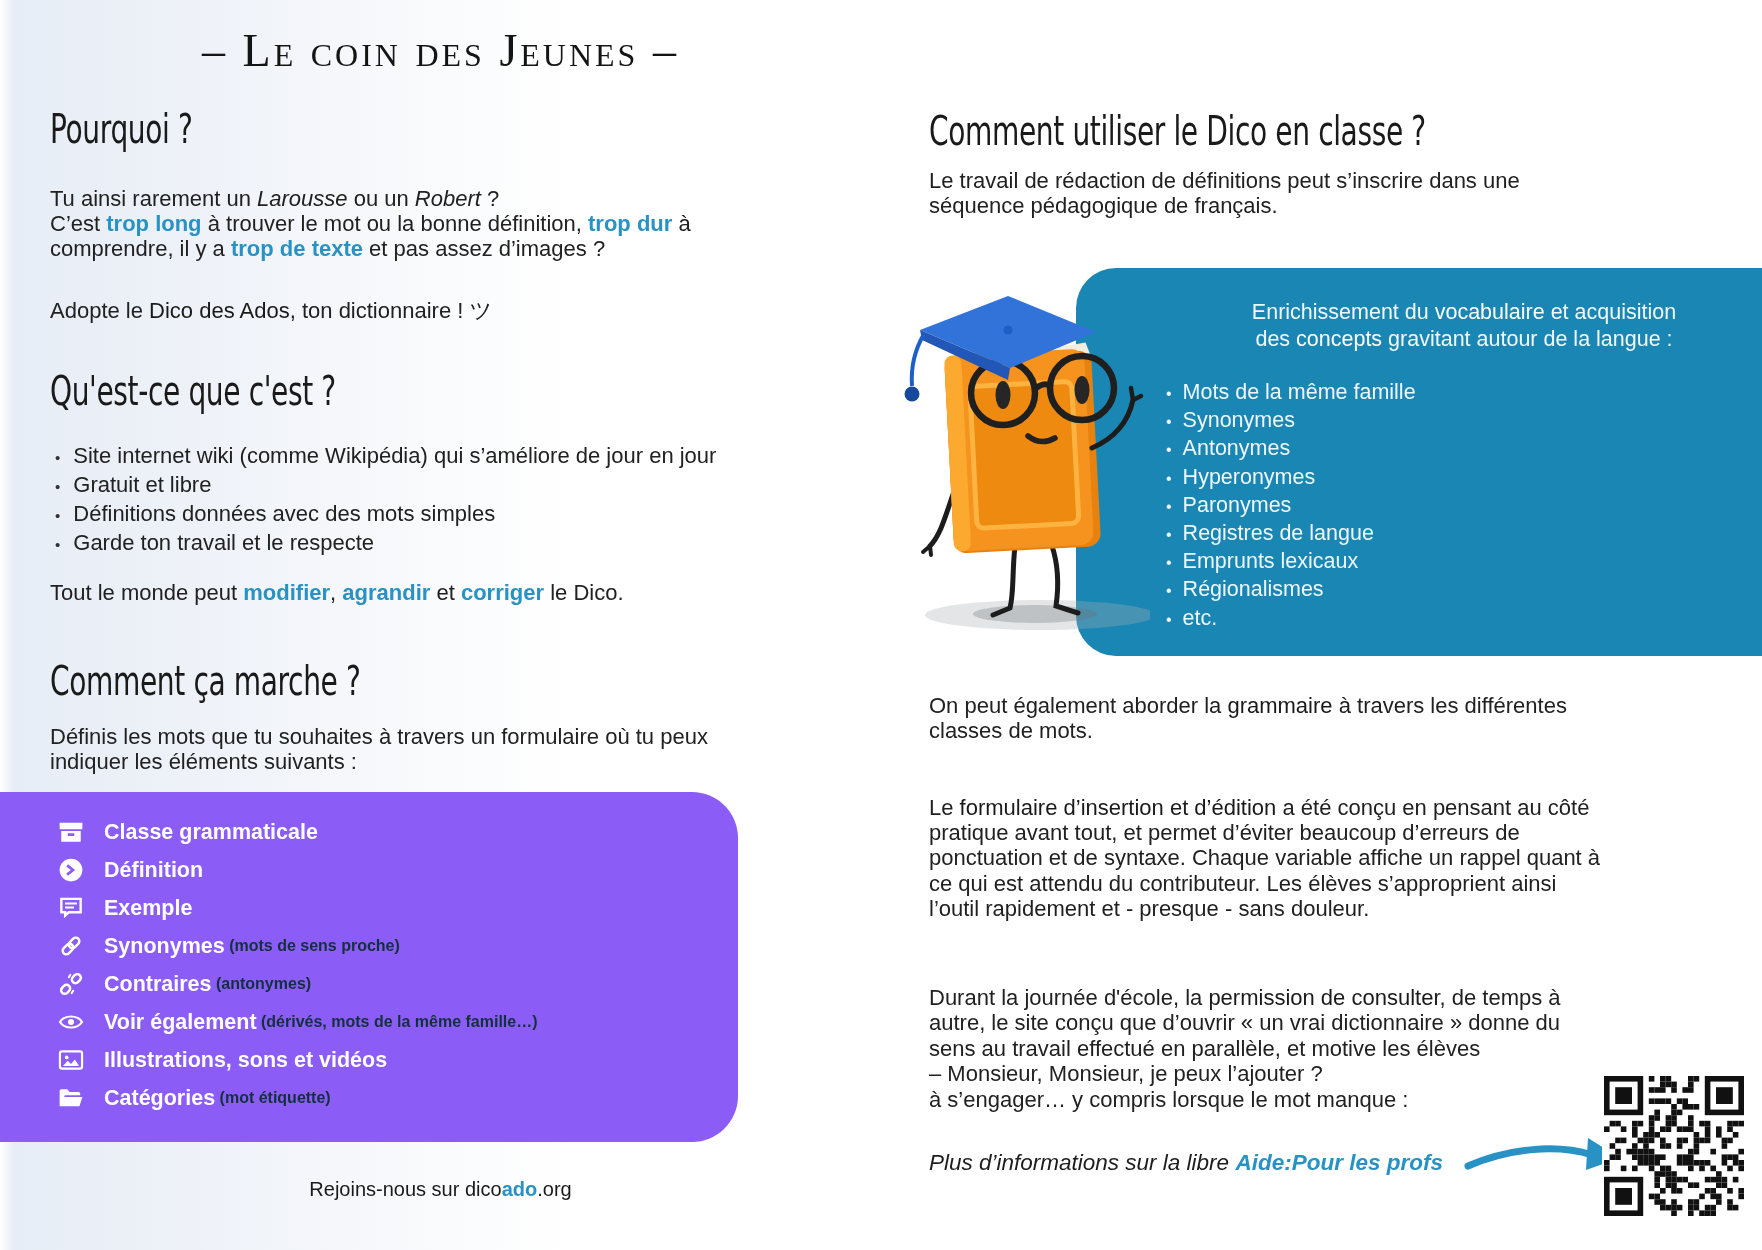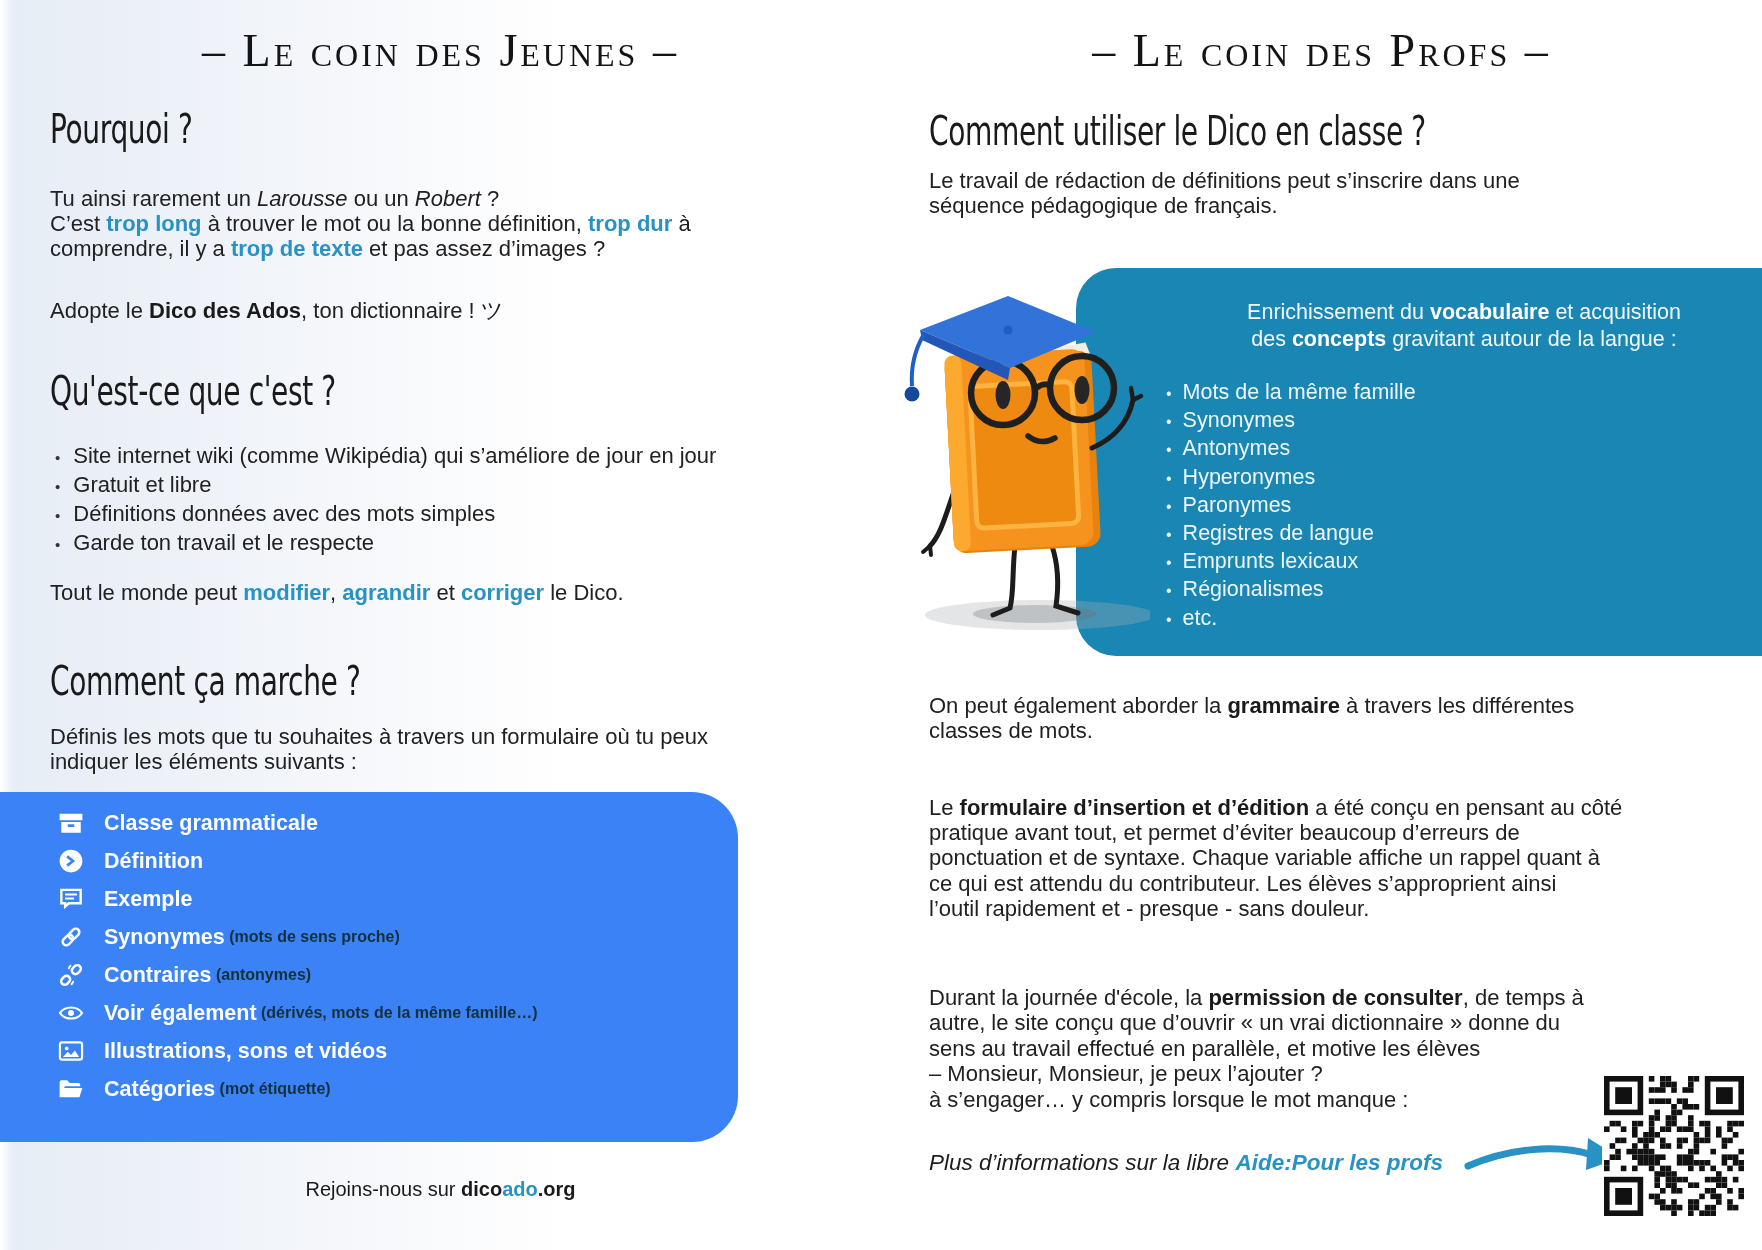--- a/index.html
+++ b/index.html
@@ -8,29 +8,29 @@
   .abs{position:absolute;}
   .grad{left:0;top:0;width:881px;height:1250px;
         background:linear-gradient(90deg,#ffffff 0px,#e7edf6 14px,#edf1f8 170px,#f9fafc 420px,#ffffff 570px);}
   .title{font-family:"Liberation Serif",serif;font-variant:small-caps;font-size:46px;
          letter-spacing:3px;color:#141414;text-align:center;white-space:nowrap;}
   .hand{font-family:"DejaVu Sans",sans-serif;font-size:36px;font-weight:400;color:#1a1a1a;
         transform:scaleX(.78) scaleY(1.12);transform-origin:left top;white-space:nowrap;letter-spacing:-.5px;}
   .body{font-size:22px;line-height:25px;color:#212121;}
   .ln{white-space:nowrap;}
   .a{color:#2792c3;font-weight:700;}
-  .b{font-weight:700;color:#1a1a1a;}
+  .b{font-weight:400;color:#1a1a1a;}
   .i{font-style:italic;}
   .ab{color:#2792c3;font-weight:700;}
   .ai{color:#2792c3;font-weight:700;font-style:italic;}
   
   .llist .bul{display:flex;align-items:baseline;line-height:27px;font-size:22px;color:#212121;white-space:nowrap;}
   .llist .bdot{font-size:15px;margin:0 13px 0 5px;color:#333;}
   
-  .lbox{background:#3b82f6;border-radius:0 46px 46px 0;box-sizing:border-box;padding-top:12px;}
+  .lbox{background:#8b5cf6;border-radius:0 46px 46px 0;box-sizing:border-box;padding-top:21px;}
   .brow{display:flex;align-items:center;height:38px;padding-left:58px;white-space:nowrap;}
   .bicon{width:26px;height:26px;flex:none;}
   .blabel{color:#ffffff;font-weight:700;font-size:21.5px;margin-left:20px;}
   .bnote{color:#13313c;font-size:16px;font-weight:700;white-space:pre;}
   
   .rbox{background:#1a86b4;border-radius:40px 0 0 40px;box-sizing:border-box;
         padding:31px 0 0 90px;color:#f2f9fc;font-size:21.5px;text-align:center;}
   .rbox .ln{line-height:27px;}
   .rbox .b{color:#ffffff;}
   .rbox .bul{display:flex;align-items:baseline;line-height:27.2px;color:#eef7fb;white-space:nowrap;}
@@ -185,21 +185,20 @@
         <svg class="bicon" viewBox="0 0 24 24">
           <use href="#ic-folder"></use>
         </svg>
         <span class="blabel">Catégories</span>
         <span class="bnote"> (mot étiquette)</span>
       </div>
     </div>
 
   <div class="abs footer" style="left:0;top:1178px;width:881px"><span>Rejoins-nous sur </span><span class="b">dico</span><span class="ab">ado</span><span class="b">.org</span></div>
 
-  <div class="abs title" style="left:881px;top:24px;width:881px">– Le coin des Profs –</div>
 
   <div class="abs hand" style="left:929px;top:108px">Comment utiliser le Dico en classe ?</div>
 
   <div class="abs body" style="left:929px;top:168px;width:760px">
       <div class="ln"><span>Le travail de rédaction de définitions peut s’inscrire dans une</span></div>
       <div class="ln"><span>séquence pédagogique de français.</span></div>
     </div>
 
   <div class="abs rbox" style="left:1076px;top:268px;width:686px;height:388px">
     <div>

